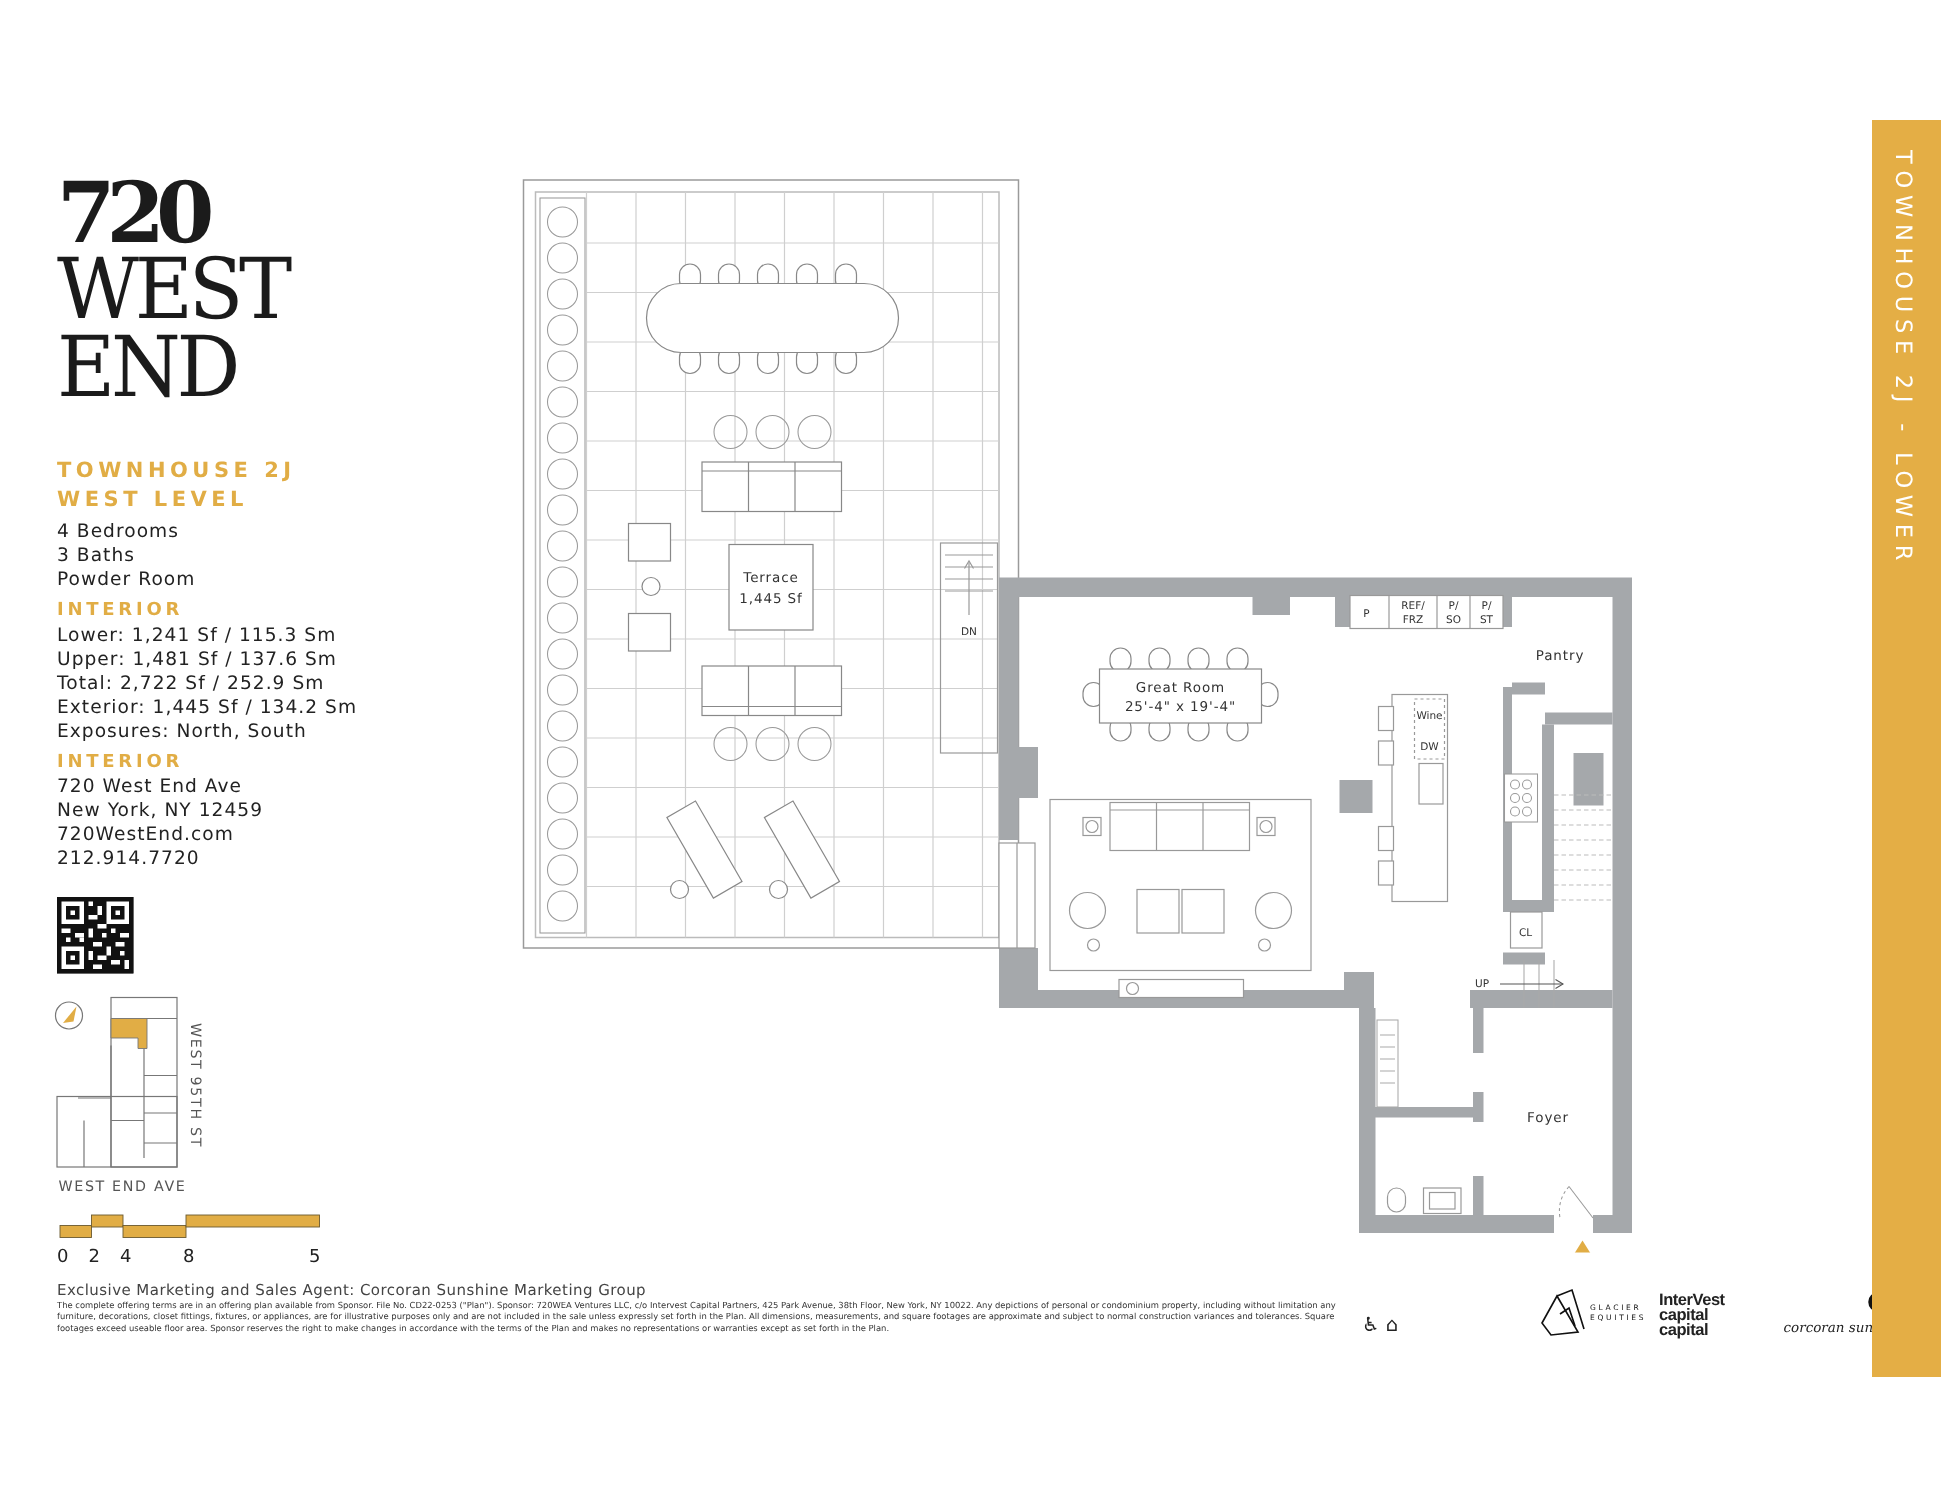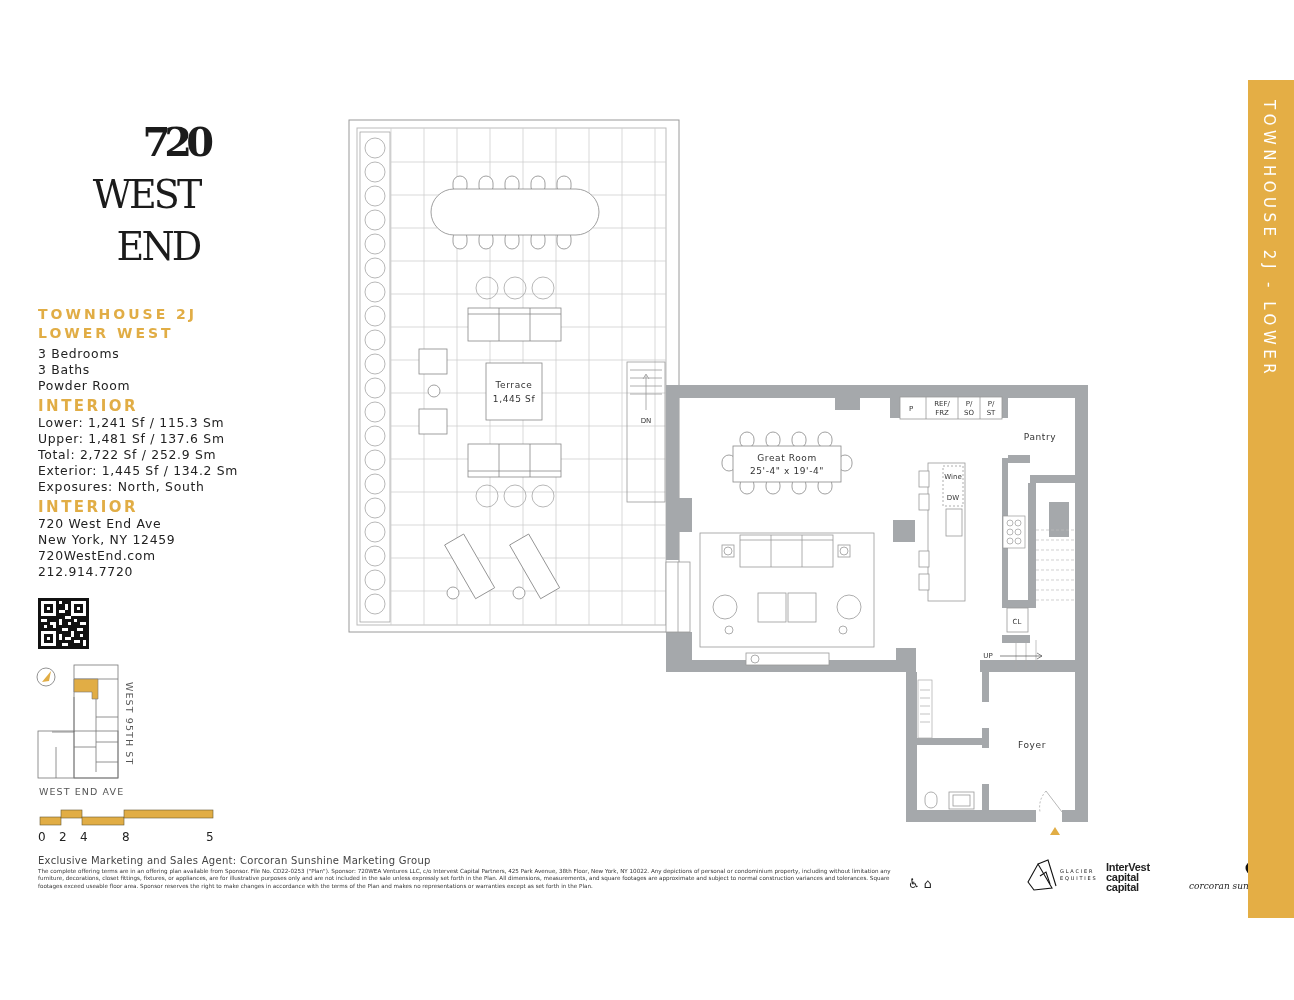--- a/index.html
+++ b/index.html
@@ -1,25 +1,25 @@
 <!DOCTYPE html>
 <html><head>
 <meta charset="utf-8">
 <style>
   html,body{margin:0;padding:0;}
   body{width:1294px;height:1000px;background:#ffffff;position:relative;overflow:hidden;font-family:"DejaVu Sans","Liberation Sans",sans-serif;color:#222;}
   .abs{position:absolute;}
   
-  .logo{left:38px;top:116px;width:170px;font-family:"DejaVu Serif","Liberation Serif",serif;color:#1b1b1b;line-height:52px;font-size:40px;letter-spacing:-3px;text-align:right;}
+  .logo{left:38px;top:116px;width:170px;font-family:"DejaVu Serif","Liberation Serif",serif;color:#1b1b1b;line-height:52px;font-size:56px;letter-spacing:-3px;}
   .logo div{height:52px;}
   .logo .l1{font-weight:bold;letter-spacing:-6px;}
   .logo .l2,.logo .l3{font-weight:normal;transform:scaleX(0.95);transform-origin:left;}
   
   .gold-h{color:#e1ad45;font-weight:bold;letter-spacing:3px;font-size:14px;line-height:19px;}
-  .gold-s{color:#e1ad45;font-weight:bold;letter-spacing:2.5px;font-size:15px;line-height:18px;}
+  .gold-s{color:#e1ad45;font-weight:bold;letter-spacing:2.5px;font-size:12px;line-height:18px;}
   .info{left:38px;top:305px;width:240px;font-size:12.4px;letter-spacing:0.7px;}
   .info .line{line-height:16px;color:#222;}
   .sec{margin-top:3px;}
   
   .qr{left:38px;top:598px;width:51px;height:51px;background:#111;padding:0;}
   .qr svg{display:block;}
   
   .keyplan{left:36px;top:662px;width:105px;height:120px;}
   .street{font-size:9.5px;letter-spacing:1.1px;color:#555;}
   .street-v{left:124px;top:682px;writing-mode:vertical-rl;}
@@ -49,23 +49,23 @@
 <body>
 
 <div class="abs logo">
   <div class="l1">720</div>
   <div class="l2">WEST</div>
   <div class="l3">END</div>
 </div>
 
 <div class="abs info">
   <div class="gold-h">TOWNHOUSE 2J</div>
-  <div class="gold-h">LOWER WEST</div>
+  <div class="gold-h">WEST LEVEL</div>
   <div class="sec">
-    <div class="line">3 Bedrooms</div>
+    <div class="line">4 Bedrooms</div>
     <div class="line">3 Baths</div>
     <div class="line">Powder Room</div>
   </div>
   <div class="gold-s sec">INTERIOR</div>
   <div>
     <div class="line">Lower: 1,241 Sf / 115.3 Sm</div>
     <div class="line">Upper: 1,481 Sf / 137.6 Sm</div>
     <div class="line">Total: 2,722 Sf / 252.9 Sm</div>
     <div class="line">Exterior: 1,445 Sf / 134.2 Sm</div>
     <div class="line">Exposures: North, South</div>

